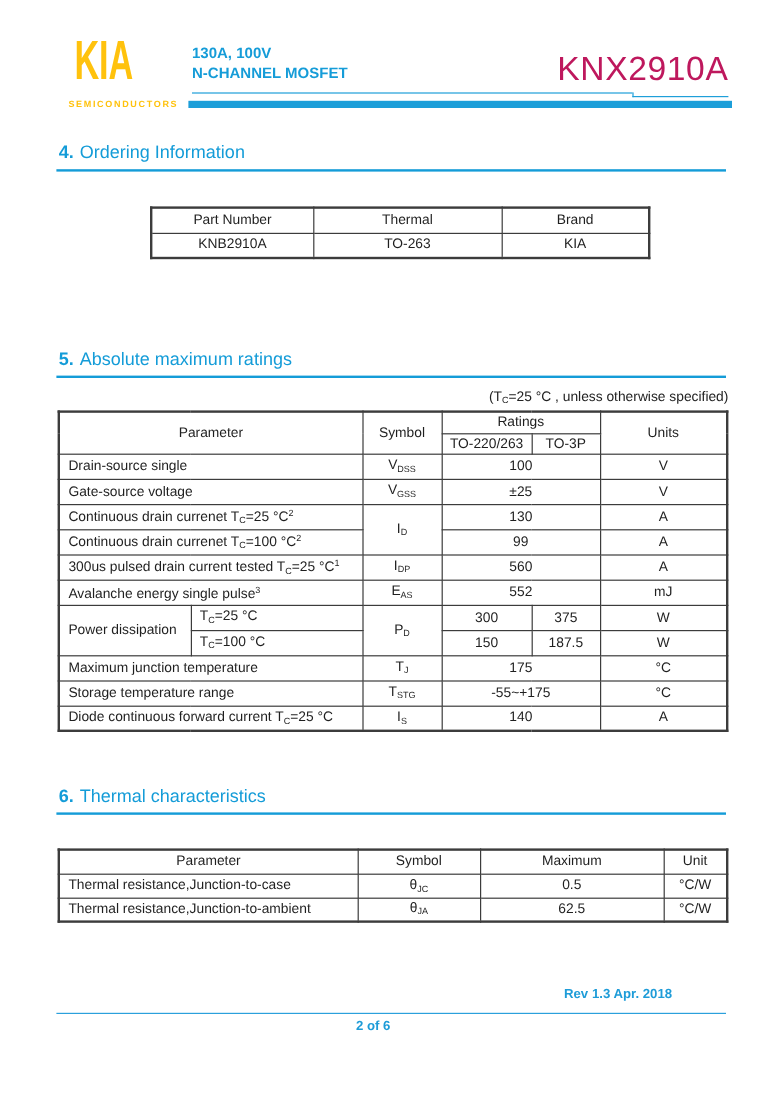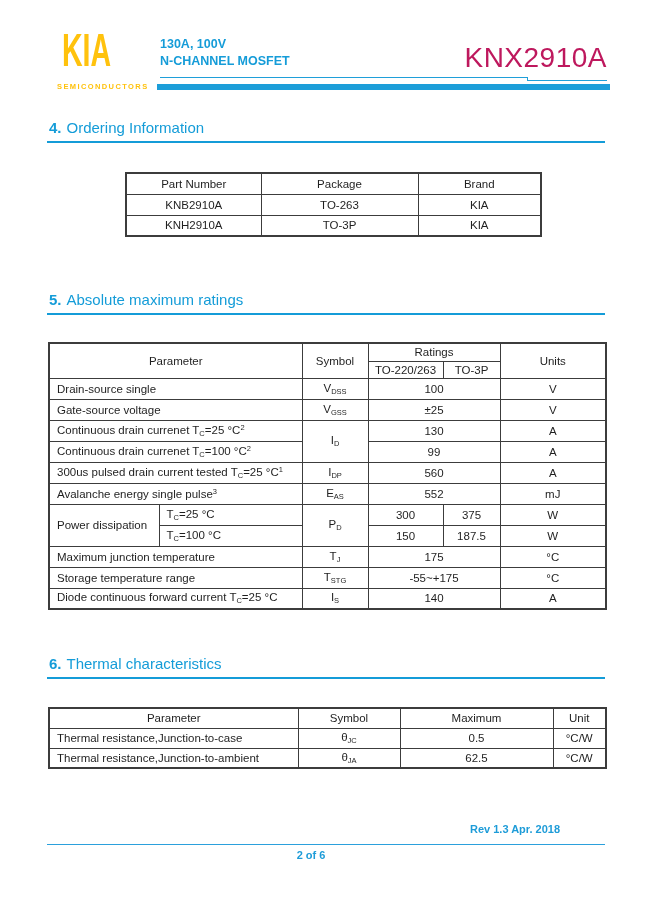--- a/index.html
+++ b/index.html
@@ -85,41 +85,37 @@
 
   <table class="tbl" id="ordering-table">
     <colgroup>
         <col style="width:135px">
         <col style="width:157px">
         <col style="width:123px">
       </colgroup>
     <tbody>
         <tr>
       <th>Part Number</th>
-      <th>Package</th>
+      <th>Thermal</th>
       <th>Brand</th>
     </tr>
     <tr>
       <td>KNB2910A</td>
       <td>TO-263</td>
       <td>KIA</td>
     </tr>
-    <tr>
-      <td>KNH2910A</td>
-      <td>TO-3P</td>
-      <td>KIA</td>
-    </tr>
   </tbody>
     </table>
 
   <div class="sec-heading" style="top:291px;">
     <span class="num">5.</span><span>Absolute maximum ratings</span>
   </div>
   <div class="sec-line" style="top:313px;"></div>
 
+  <div class="note"><span>(T</span><sub>C</sub><span>=25 °C , unless otherwise specified)</span></div>
 
   <table class="tbl" id="ratings-table">
     <colgroup>
         <col style="width:110px">
         <col style="width:143px">
         <col style="width:66px">
         <col style="width:75px">
         <col style="width:57px">
         <col style="width:106px">
       </colgroup>

